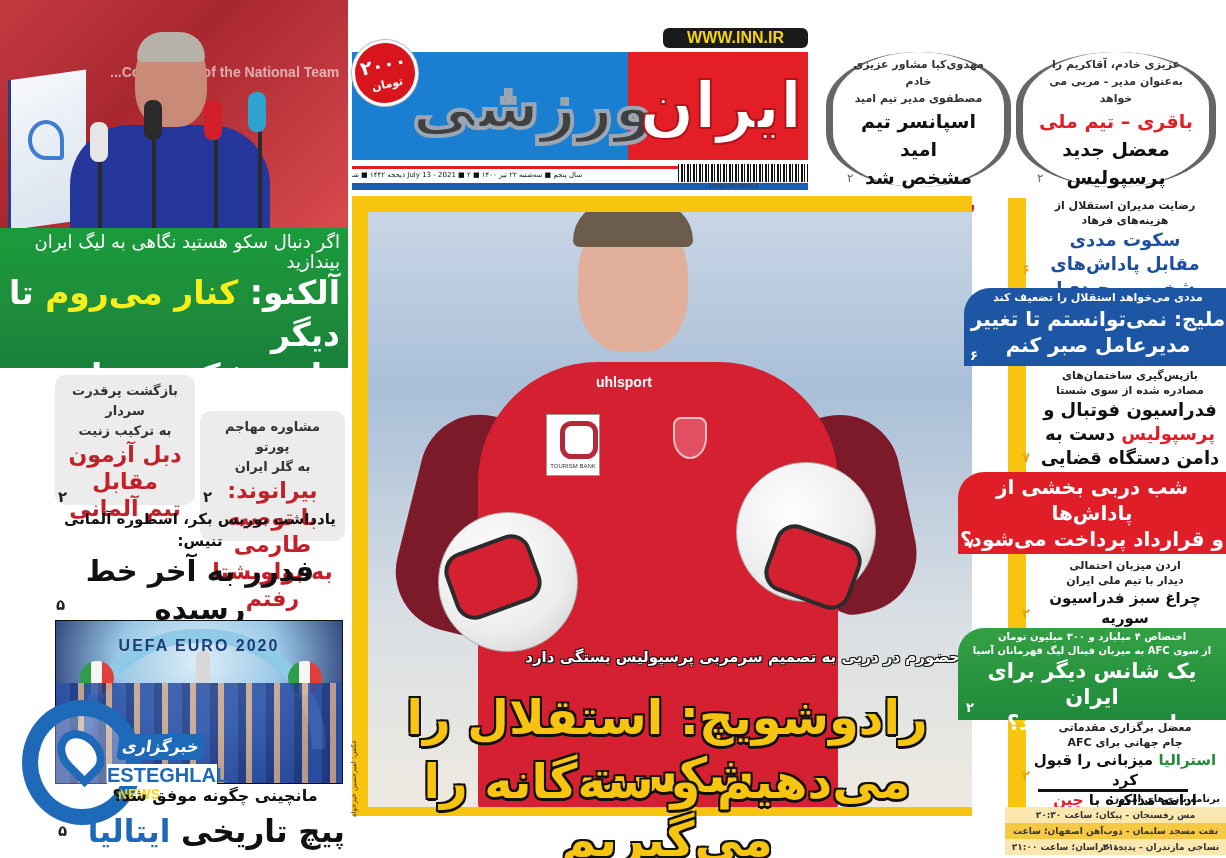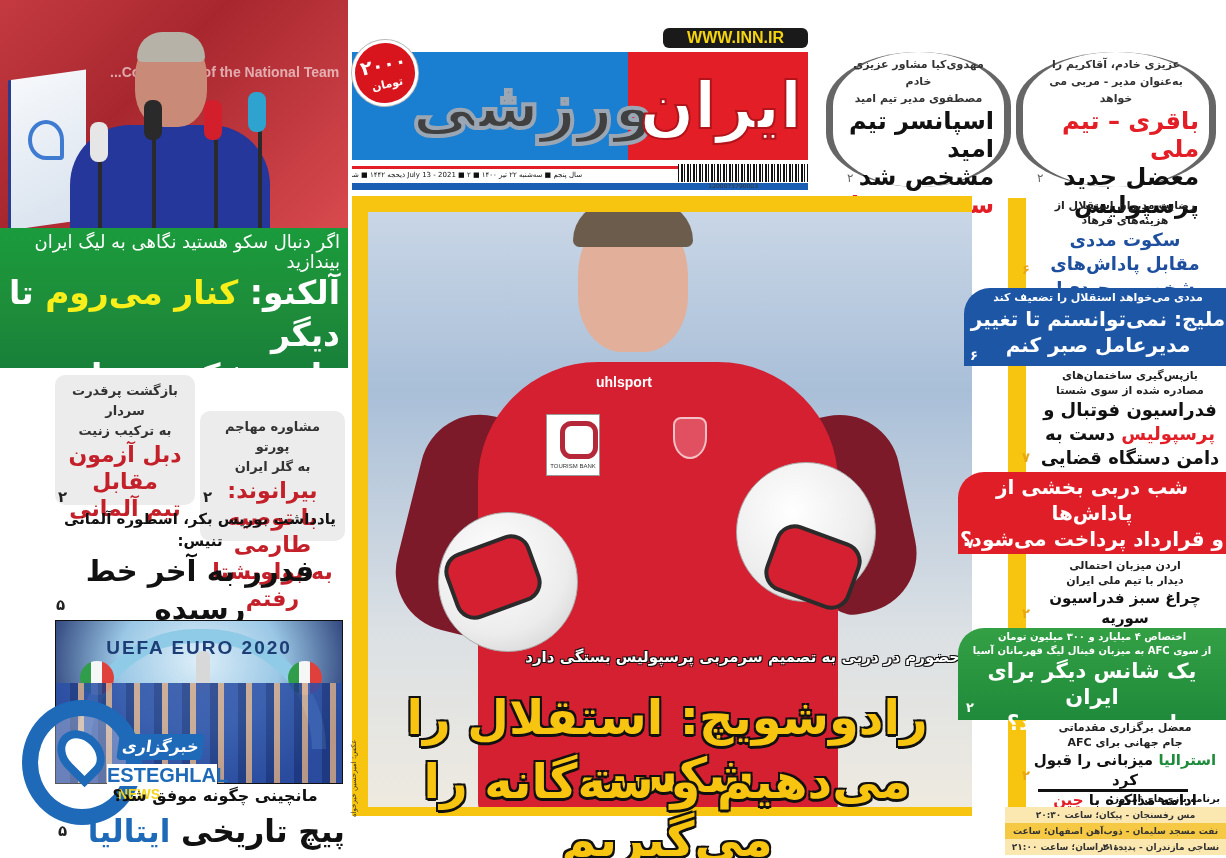--- a/index.html
+++ b/index.html
@@ -45,21 +45,21 @@
   #tennis { left: 50px; top: 508px; width: 300px; height: 110px; text-align: center; }
   #tennis .k { font-size: 15px; font-weight: 900; line-height: 22px; color: #111; }
   #tennis .h1 { font-size: 29px; font-weight: 900; line-height: 38px; color: #111; }
   #tennis .h2 { font-size: 27px; font-weight: 900; line-height: 36px; color: #28a048; }
 
   #euro { left: 55px; top: 620px; width: 288px; height: 164px; border: 1px solid #111; overflow: hidden;
     background: radial-gradient(ellipse at 50% 25%, #ddeef8 0%, #9bc8e6 40%, #22346f 80%); }
   #euro .arch { position: absolute; left: 20px; top: 8px; width: 250px; height: 120px; border: 14px solid #8fcbe6;
     border-bottom: none; border-radius: 130px 130px 0 0; }
   #euro .arch-text { position: absolute; left: 0; width: 100%; top: 16px; text-align: center; direction: ltr;
-    font-family: "Liberation Sans", sans-serif; font-weight: bold; font-size: 19px; color: #1e3d74; letter-spacing: 2px; }
+    font-family: "Liberation Sans", sans-serif; font-weight: bold; font-size: 16px; color: #1e3d74; letter-spacing: 2px; }
   #euro .flag-it { position: absolute; top: 40px; width: 34px; height: 34px; border-radius: 50%;
     background: linear-gradient(90deg,#2f9d4a 0 33%,#f6f6f6 33% 66%,#e0403c 66%); }
   #euro .crowd { position: absolute; left: 0; right: 0; bottom: 0; height: 100px;
     background: repeating-linear-gradient(90deg, #2b4fa6 0 14px, #1d3a84 14px 22px, #d1a88a 22px 28px); opacity: .85; }
   #euro .trophy { position: absolute; left: 140px; top: 30px; width: 14px; height: 40px; background: #d8d8d8; border-radius: 6px 6px 2px 2px; }
 
   #esteghlal-logo { left: 22px; top: 700px; width: 120px; height: 125px; }
   #esteghlal-logo .ring { position: absolute; inset: 0; border-radius: 50%; border: 16px solid #1e6ab8; background: rgba(255,255,255,.3); }
   #esteghlal-logo .pin { position: absolute; left: 38px; top: 28px; width: 42px; height: 52px; border: 8px solid #1e6ab8;
     border-radius: 50% 50% 50% 0; transform: rotate(-45deg); background: #fff; }
@@ -95,21 +95,21 @@
   #date-strip .text { position: absolute; left: 0; top: 4px; width: 230px; font-size: 7px; color: #111; line-height: 10px; white-space: nowrap; overflow: hidden; text-align: left; }
   #date-strip .blue-line { position: absolute; left: 0; right: 0; top: 17px; height: 7px; background: #1a5fb4; }
   #barcode { position: absolute; right: 0; top: -2px; width: 130px; height: 18px;
     background: repeating-linear-gradient(90deg,#111 0 1px,#fff 1px 3px,#111 3px 5px,#fff 5px 6px); }
   #barcode-num { position: absolute; right: 50px; top: 16px; font-size: 6px; direction: ltr; color: #333; }
 
   
   .paren-box { position: absolute; top: 52px; height: 135px; border-left: 7px solid #666; border-right: 7px solid #666;
     border-radius: 50%/40%; padding: 4px 10px; text-align: center; }
   .paren-box .k { font-size: 11px; font-weight: bold; line-height: 17px; color: #333; }
-  .paren-box .h { font-size: 24px; font-weight: 900; line-height: 28px; color: #111; text-align: right; }
+  .paren-box .h { font-size: 19px; font-weight: 900; line-height: 28px; color: #111; }
   .paren-box .red { color: #e31e26; }
   .paren-box .num { position: absolute; left: 14px; bottom: 2px; font-size: 12px; color: #666; }
   #teaser-bagheri { right: 10px; width: 200px; }
   #teaser-sponsor { right: 215px; width: 185px; }
 
   
   #main-frame { left: 352px; top: 196px; width: 620px; height: 620px; background: #f7c410; }
   #main-photo { left: 368px; top: 212px; width: 604px; height: 595px; overflow: hidden;
     background: linear-gradient(180deg, #c9d6e6 0%, #a9bfd8 30%, #dbe0e4 70%, #eeeae0 100%); }
   #gk-body { position: absolute; left: 110px; top: 150px; width: 360px; height: 460px; background: #d42030; border-radius: 120px 120px 20px 20px; }

